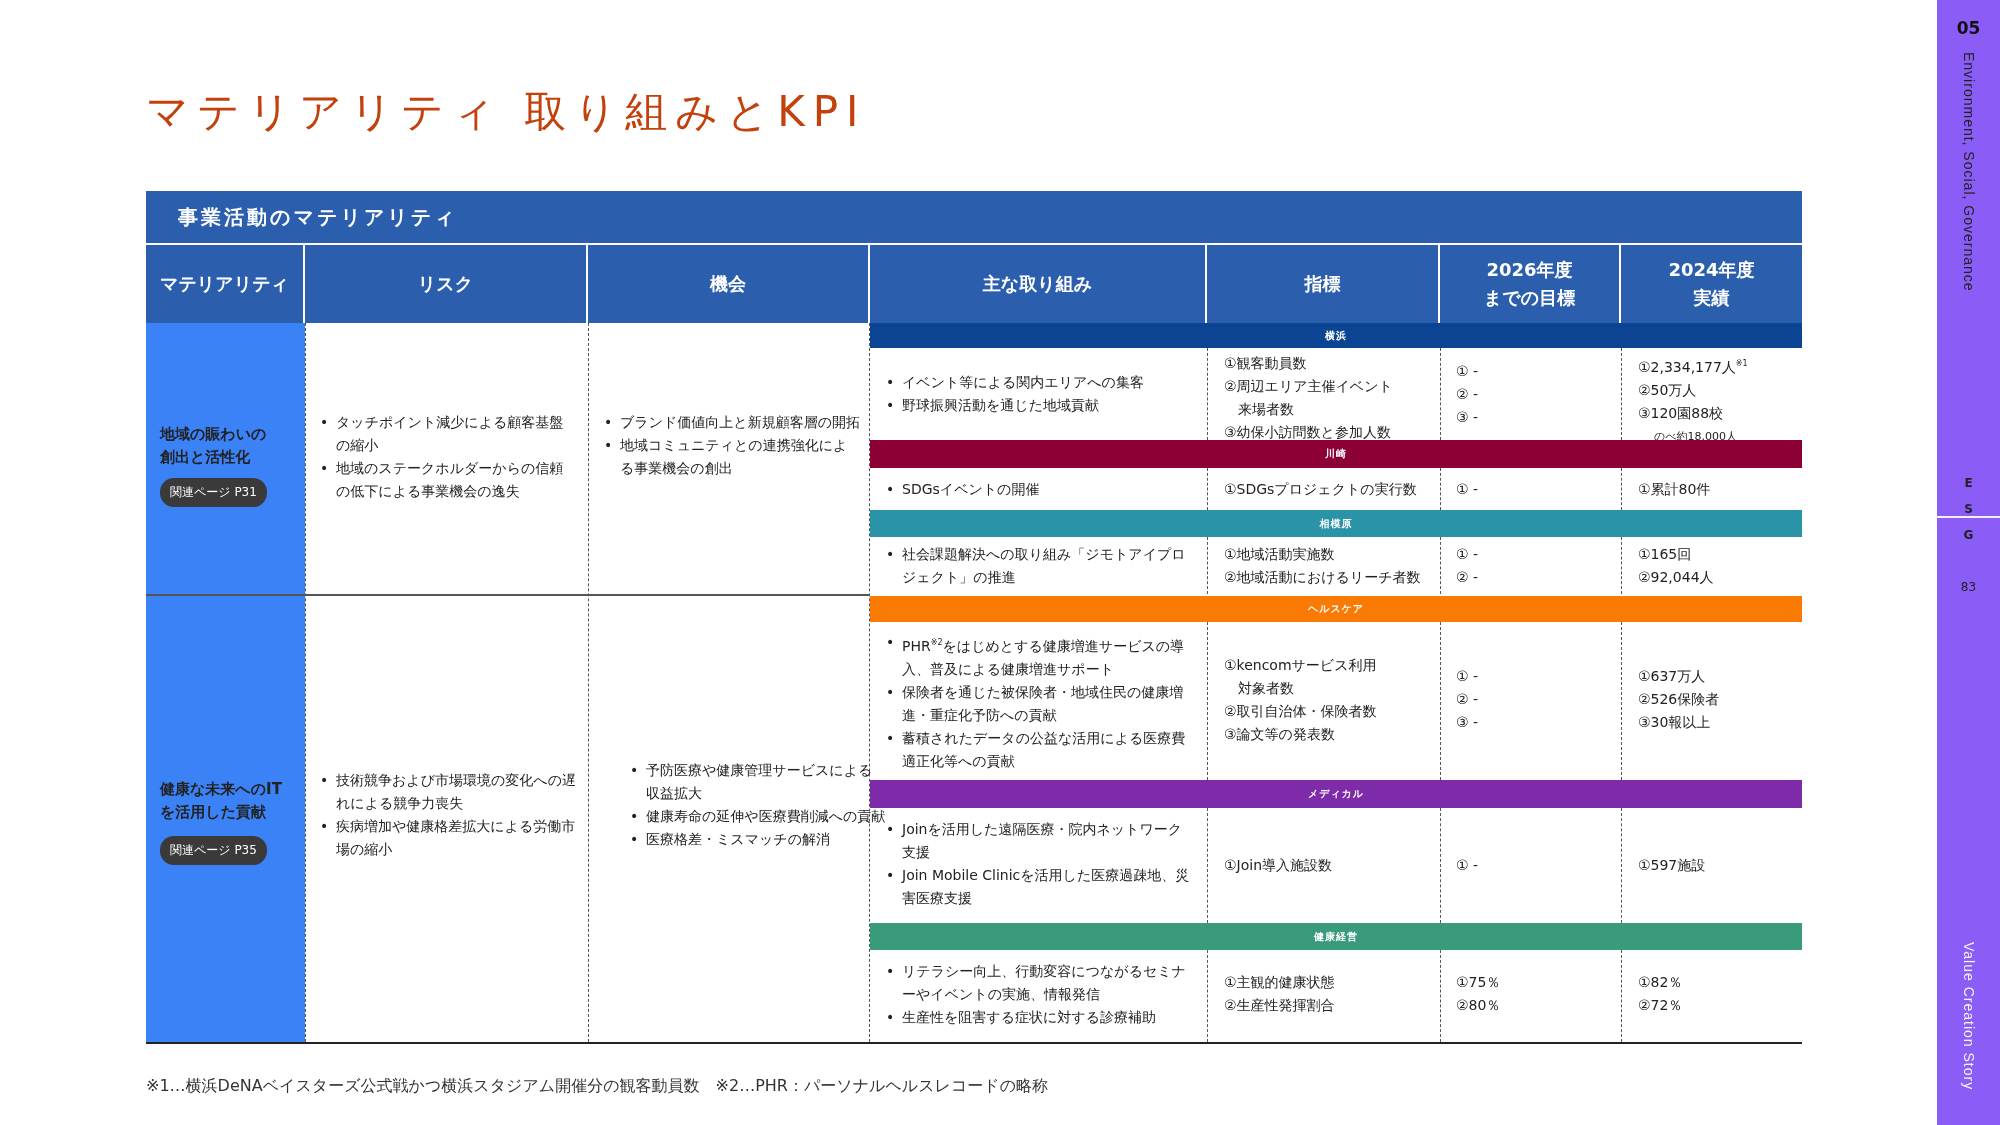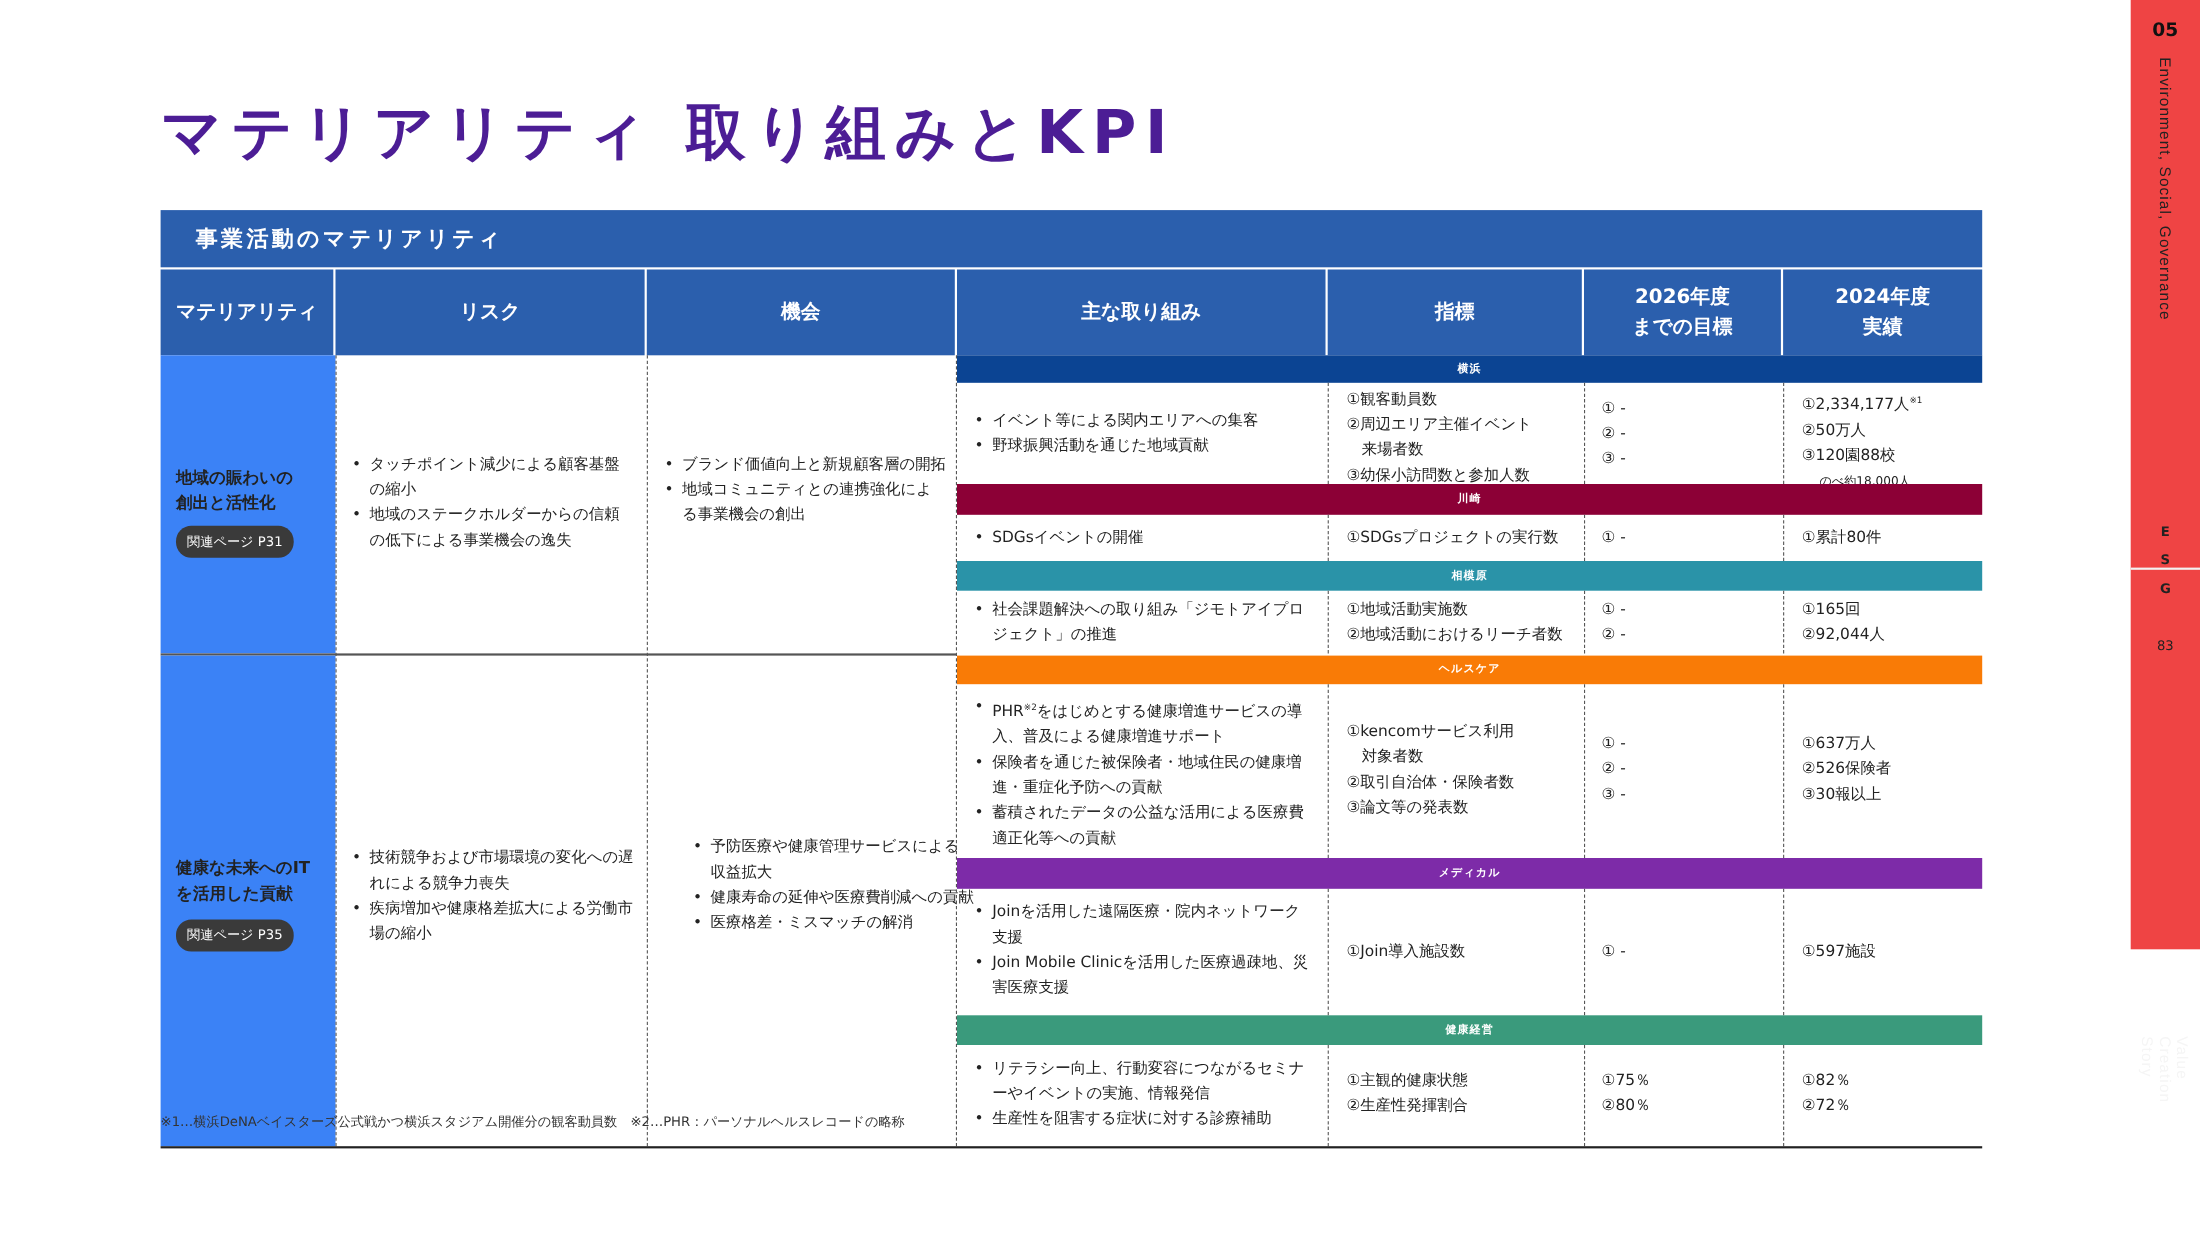--- a/index.html
+++ b/index.html
@@ -1,21 +1,21 @@
 <!DOCTYPE html>
 <html><head>
 <meta charset="utf-8">
 <style>
   * { box-sizing: border-box; margin: 0; padding: 0; }
   html, body { width: 2000px; height: 1125px; background: #ffffff; overflow: hidden; }
   body { position: relative; font-family: "DejaVu Sans", "Liberation Sans", sans-serif; color: #222; }
 
-  .page-title { position: absolute; left: 146px; top: 84px; font-size: 55px; font-weight: bold; color: #4c1d95; letter-spacing: 8px; }
-
-  .sidebar { position: absolute; left: 1937px; top: 0; width: 63px; height: 863px; background: #ef4444; }
+  .page-title { position: absolute; left: 146px; top: 84px; font-size: 42px; font-weight: normal; color: #c2410c; letter-spacing: 8px; }
+
+  .sidebar { position: absolute; left: 1937px; top: 0; width: 63px; height: 1125px; background: #8b5cf6; }
   .sidebar .chap { position: absolute; top: 18px; width: 100%; text-align: center; font-size: 17px; font-weight: bold; color: #111; }
   .sidebar .vtext { position: absolute; left: 50%; writing-mode: vertical-rl; transform: translateX(-50%); font-size: 14px; letter-spacing: 1px; font-family: "Liberation Sans", sans-serif; }
   .sidebar .esg { position: absolute; top: 470px; width: 100%; text-align: center; font-size: 12px; font-weight: bold; line-height: 26px; }
   .sidebar .divider { position: absolute; top: 516px; left: 0; width: 100%; height: 2px; background: #f2f2f2; }
   .sidebar .pnum { position: absolute; top: 580px; width: 100%; text-align: center; font-size: 12px; }
 
   .tbl { position: absolute; left: 146px; top: 191px; width: 1656px; }
   .tbl-title { height: 52px; background: #2b5fad; color: #fff; font-size: 20px; font-weight: bold; letter-spacing: 3px; padding-left: 32px; line-height: 52px; }
   .hdr { position: absolute; top: 54px; height: 78px; background: #2b5fad; color: #fff; font-size: 18px; font-weight: bold; display: flex; align-items: center; justify-content: center; text-align: center; line-height: 28px; }
 
@@ -26,21 +26,21 @@
 
   ul.bl { list-style: none; }
   ul.bl li { position: relative; padding-left: 16px; }
   ul.bl li::before { content: "•"; position: absolute; left: 0; top: 0; }
 
   .bar { position: absolute; left: 724px; width: 932px; color: #fff; font-size: 10px; font-weight: bold; text-align: center; letter-spacing: 1px; }
 
   .vline { position: absolute; width: 0; border-left: 1px dashed #555; }
   .hline { position: absolute; height: 2px; background: #555; }
 
-  .footnote { position: absolute; left: 146px; top: 1012px; font-size: 12px; color: #333; }
+  .footnote { position: absolute; left: 146px; top: 1076px; font-size: 16px; color: #333; }
   sup { font-size: 8px; vertical-align: super; }
 </style>
 </head>
 <body>
 
 <h1 class="page-title">マテリアリティ 取り組みとKPI</h1>
 
 <div class="sidebar">
   <div class="chap">05</div>
   <div class="vtext" style="top:52px;">Environment, Social, Governance</div>

